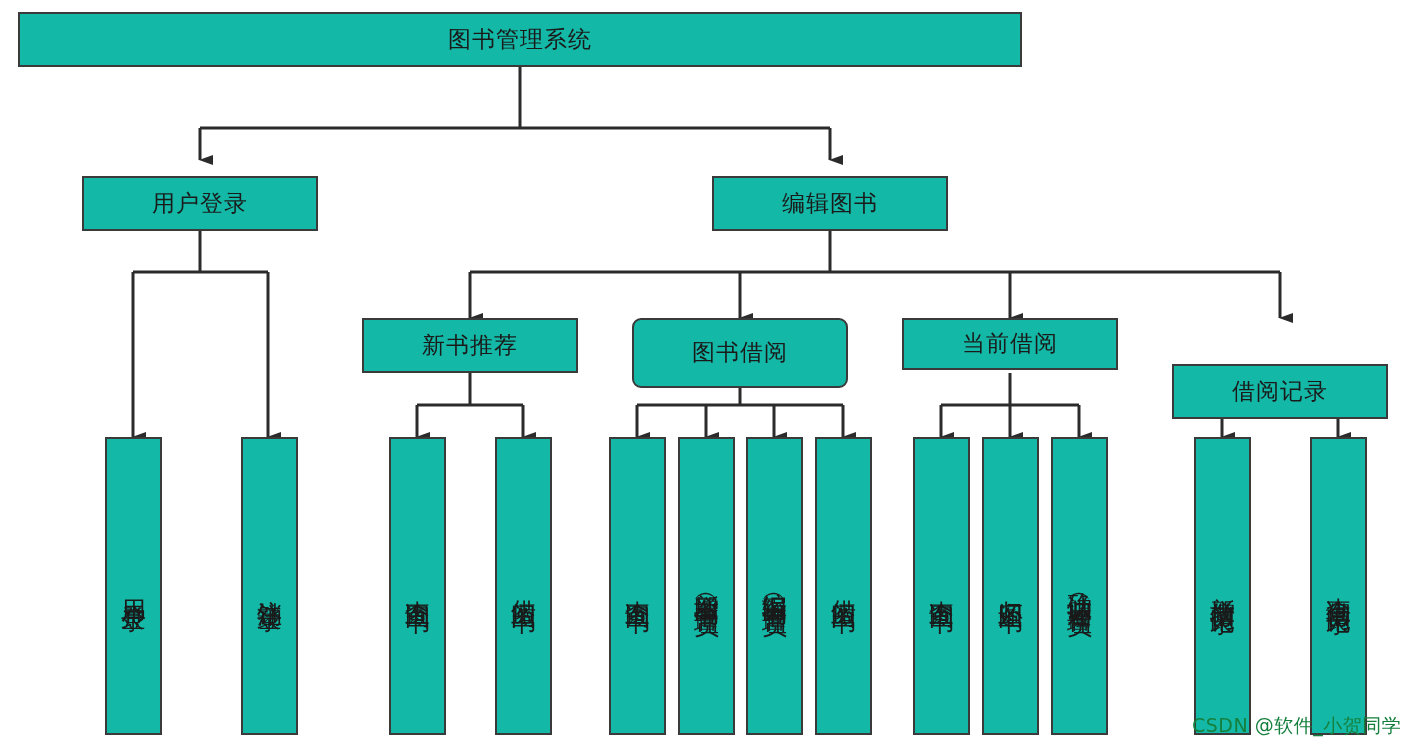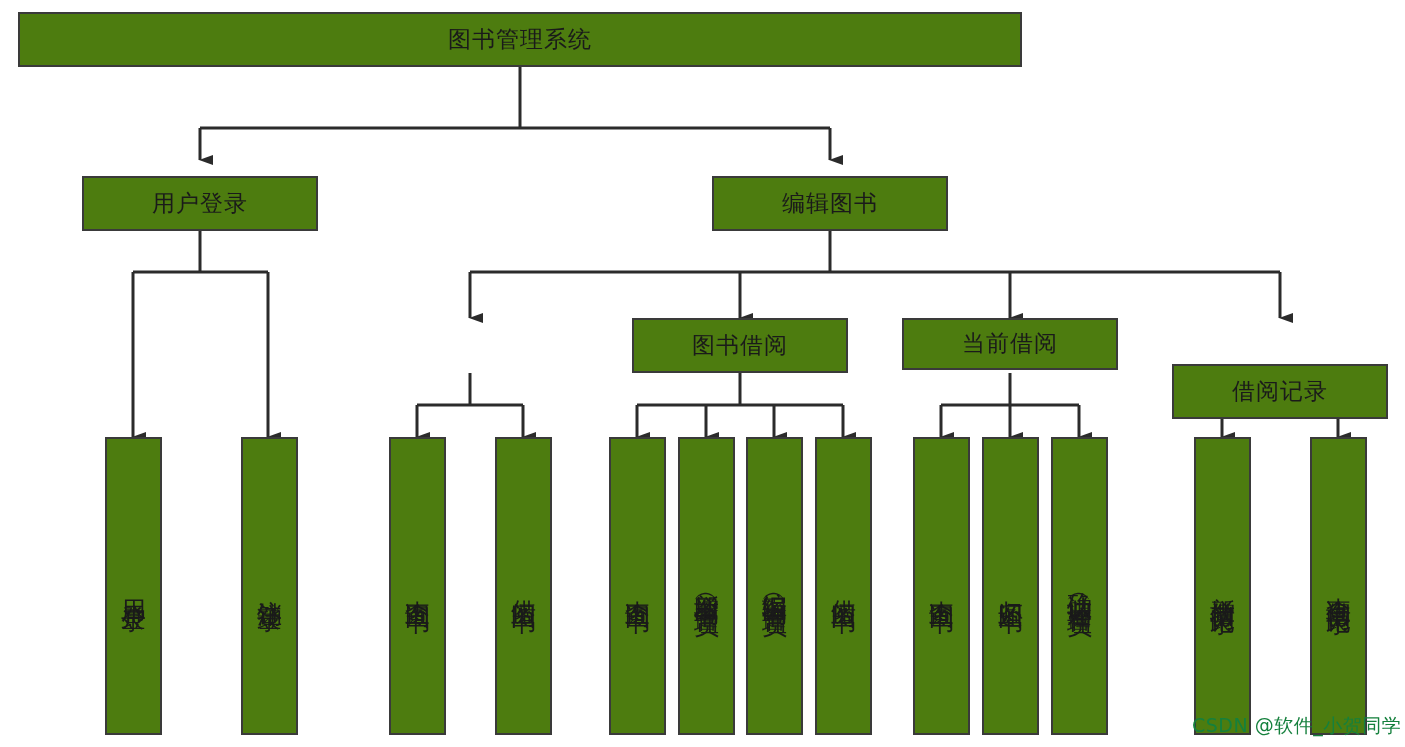--- a/index.html
+++ b/index.html
@@ -22,21 +22,21 @@
     position: absolute;
     left: 0;
     top: 0;
     width: 1405px;
     height: 747px;
     pointer-events: none;
   }
   .node {
     position: absolute;
     box-sizing: border-box;
-    background: #4d7c0f;
+    background: #14b8a6;
     border: 2px solid #3a3a3a;
     display: flex;
     align-items: center;
     justify-content: center;
     color: #1a1a1a;
   }
   .node.horiz {
     font-size: 23px;
     letter-spacing: 1px;
     line-height: 1.1;
@@ -125,21 +125,24 @@
     <span>图书管理系统</span>
   </div>
 
   <div class="node horiz" style="left:82px; top:176px; width:236px; height:55px;">
     <span>用户登录</span>
   </div>
   <div class="node horiz" style="left:712px; top:176px; width:236px; height:55px;">
     <span>编辑图书</span>
   </div>
 
-  <div class="node horiz" style="left:632px; top:318px; width:216px; height:55px;">
+  <div class="node horiz" style="left:362px; top:318px; width:216px; height:55px;">
+    <span>新书推荐</span>
+  </div>
+  <div class="node horiz" style="left:632px; top:318px; width:216px; height:70px;border-radius:9px;">
     <span>图书借阅</span>
   </div>
   <div class="node horiz" style="left:902px; top:318px; width:216px; height:52px;">
     <span>当前借阅</span>
   </div>
   <div class="node horiz" style="left:1172px; top:318px; width:216px; height:55px;margin-top:46px;">
     <span>借阅记录</span>
   </div>
 
   <div class="node vert" style="left:105px; top:437px; width:57px; height:298px;">

